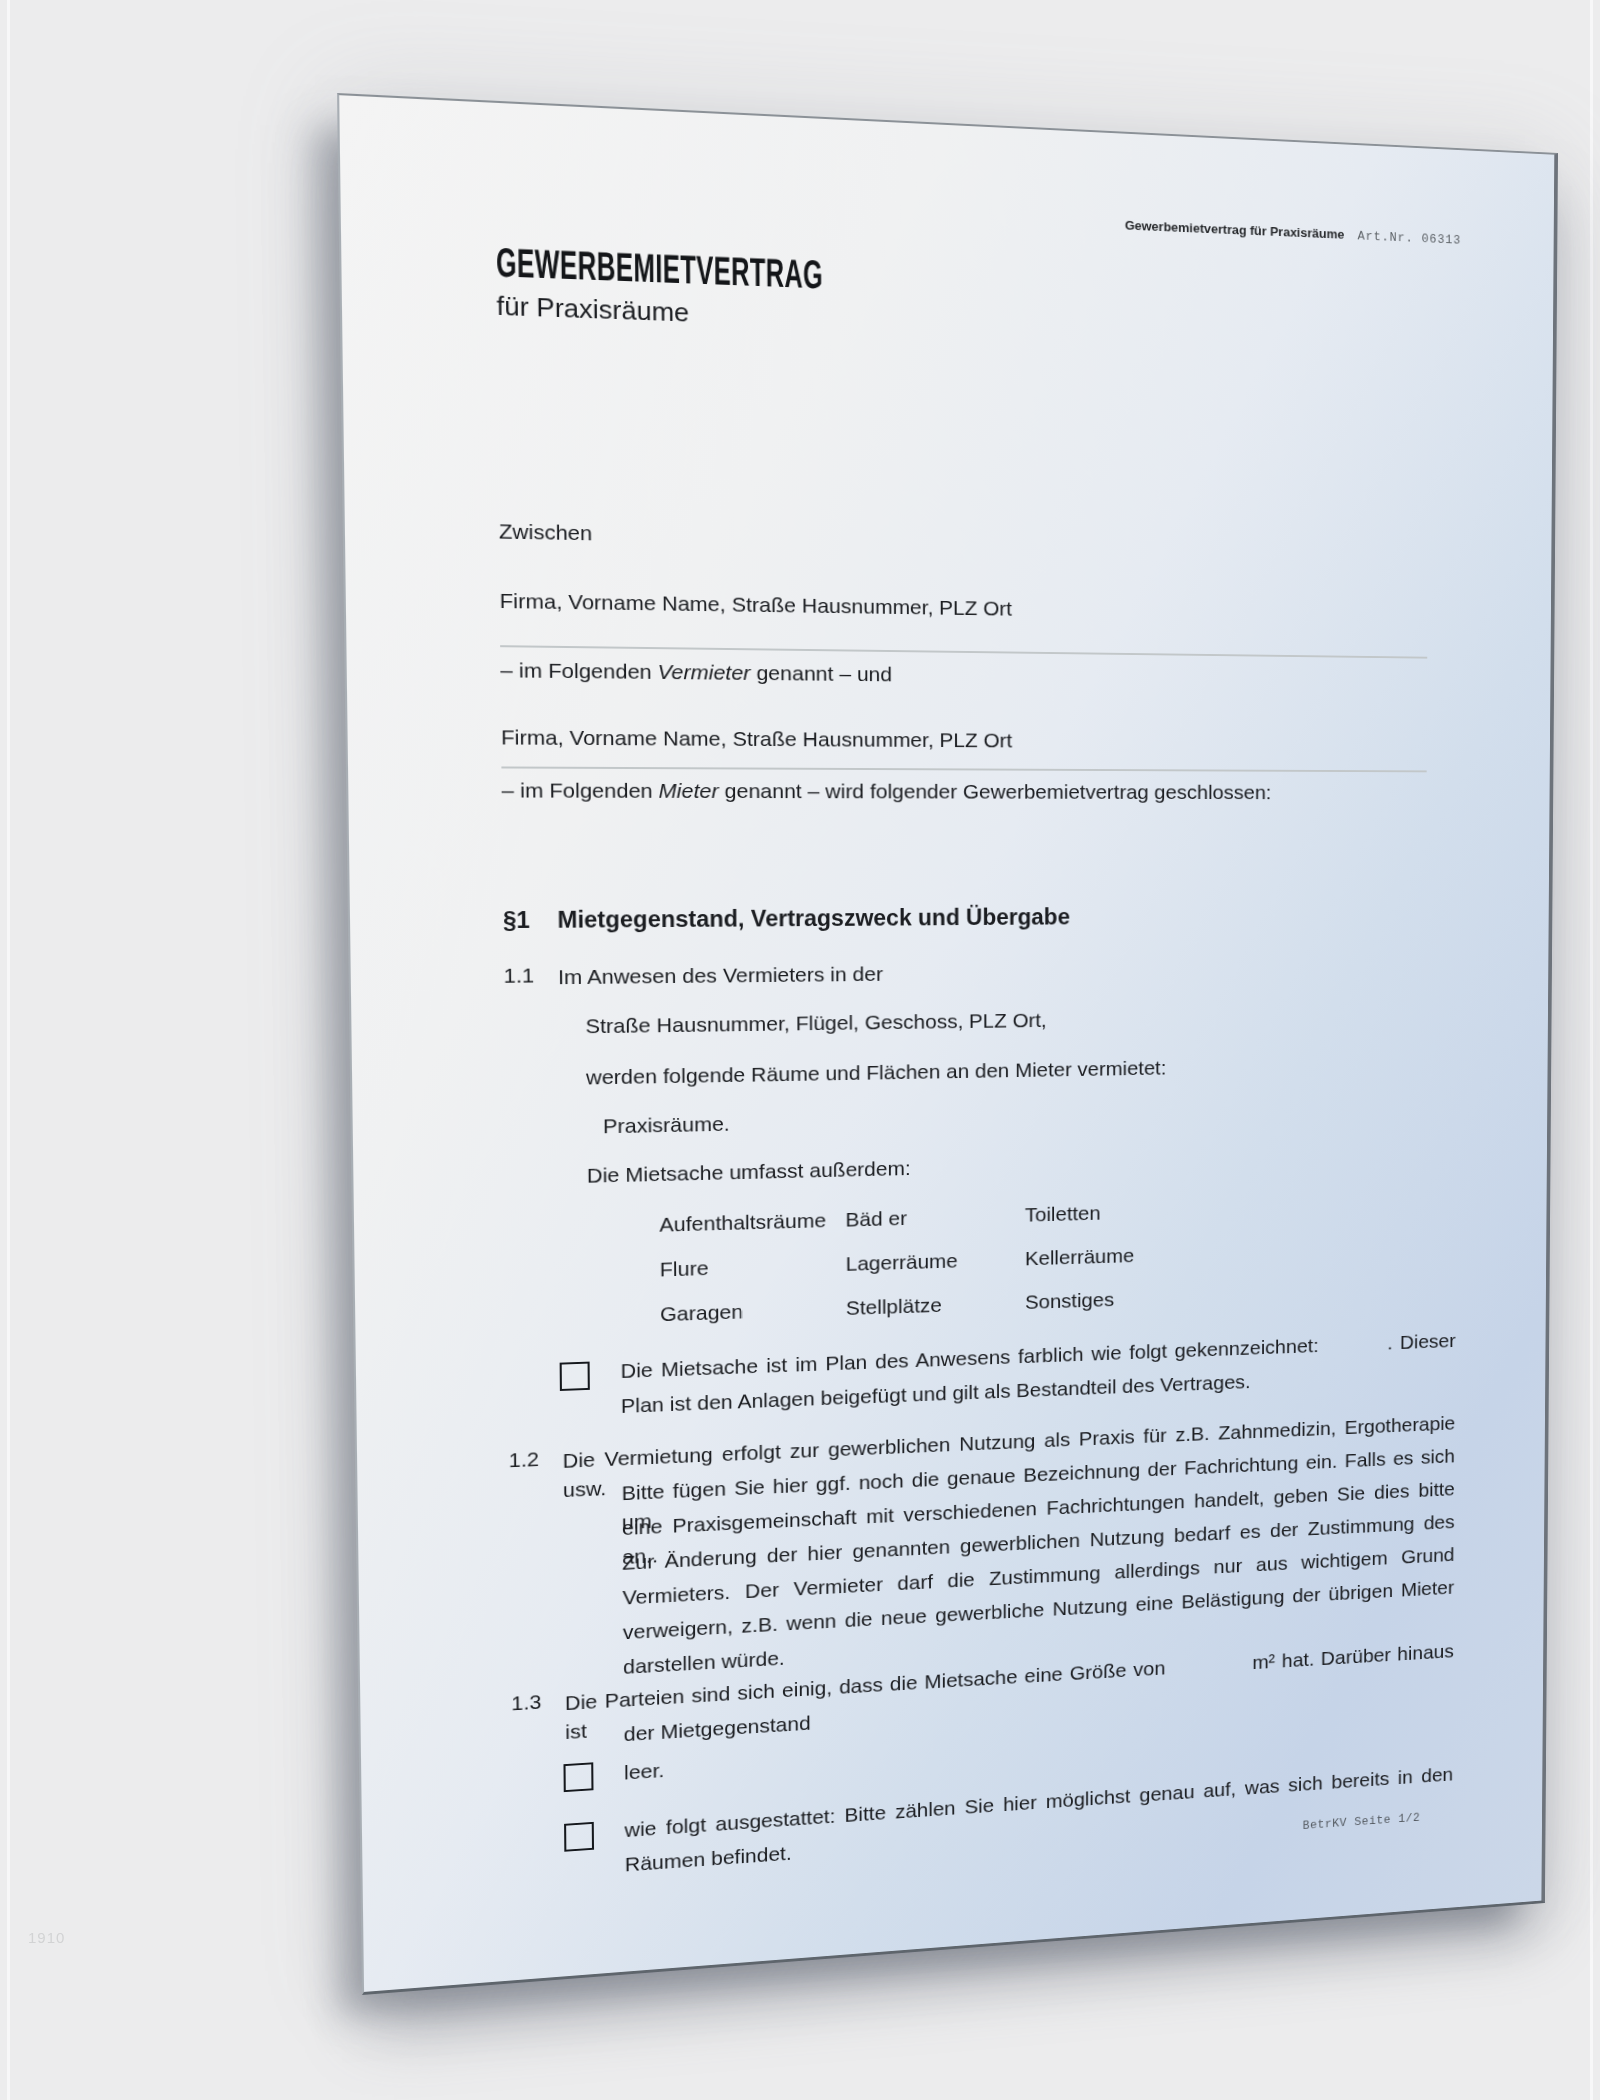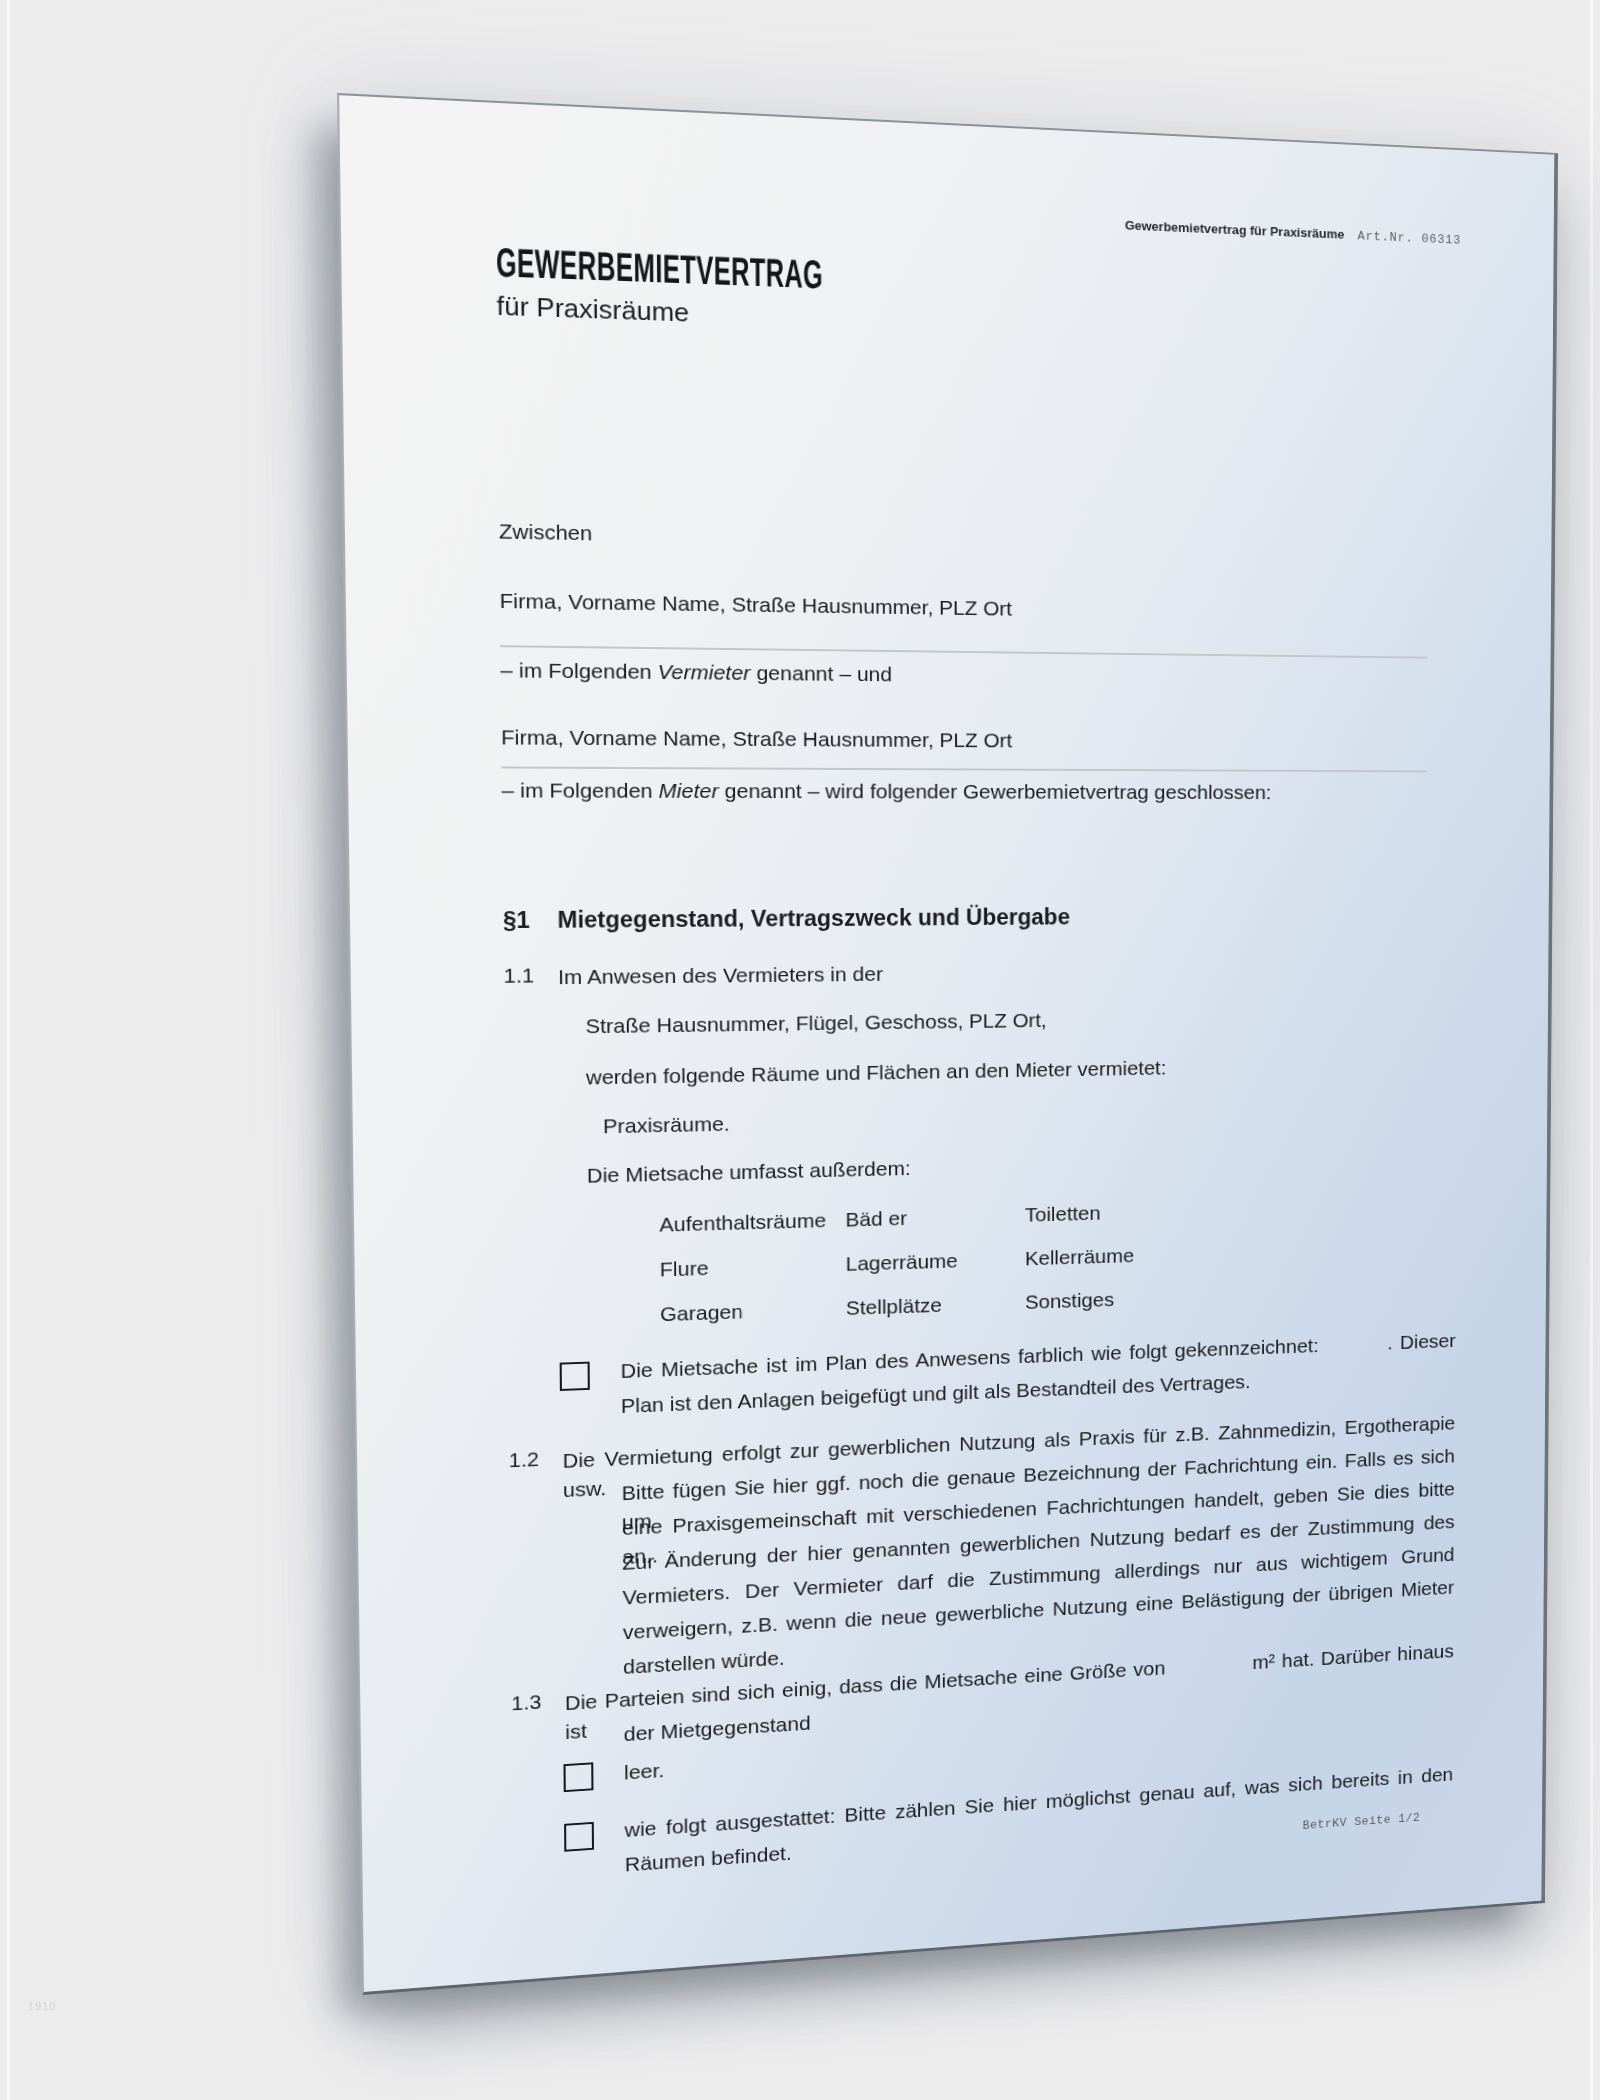--- a/index.html
+++ b/index.html
@@ -1,21 +1,21 @@
 <!DOCTYPE html>
 <html><head>
 <meta charset="utf-8">
 <style>
   html,body{margin:0;padding:0;background:#e6e7e8;}
   .stage{position:relative;width:1600px;height:2100px;background:#ececed;overflow:hidden;
          font-family:"Liberation Sans",sans-serif;color:#1b1d21;}
   .edge-line{position:absolute;top:0;bottom:0;width:3px;background:#f7f7f8;}
   .edge-line.left{left:7px;}
   .edge-line.right{left:1590px;}
-  .watermark{position:absolute;left:28px;top:2000px;font-size:11px;color:#d2d3d4;letter-spacing:1px;}
+  .watermark{position:absolute;left:28px;top:1929px;font-size:15px;color:#d2d3d4;letter-spacing:1px;}
 
   .page{position:absolute;left:0;top:0;width:1220px;height:1900px;box-sizing:border-box;
         transform-origin:0 0;
         transform:matrix3d(1.11397,0.060292,0,0.000072623, 0.019474,1.035858,0,0.000017447, 0,0,1,0, 337,93,0,1);
         background:linear-gradient(118deg,#f4f4f4 0%,#f0f1f2 26%,#e6ebf2 46%,#d2deec 66%,#c6d4e8 84%,#cbd7e8 100%);
         border-top:2px solid #8b9197;border-left:2px solid #a8aeb4;
         border-right:4px solid #6d737b;border-bottom:3px solid #5e656c;
         box-shadow:-28px 26px 34px -8px rgba(100,106,118,.50),
                     2px 44px 60px -6px rgba(100,106,118,.38),
                     0 0 90px rgba(140,145,155,.18);}

